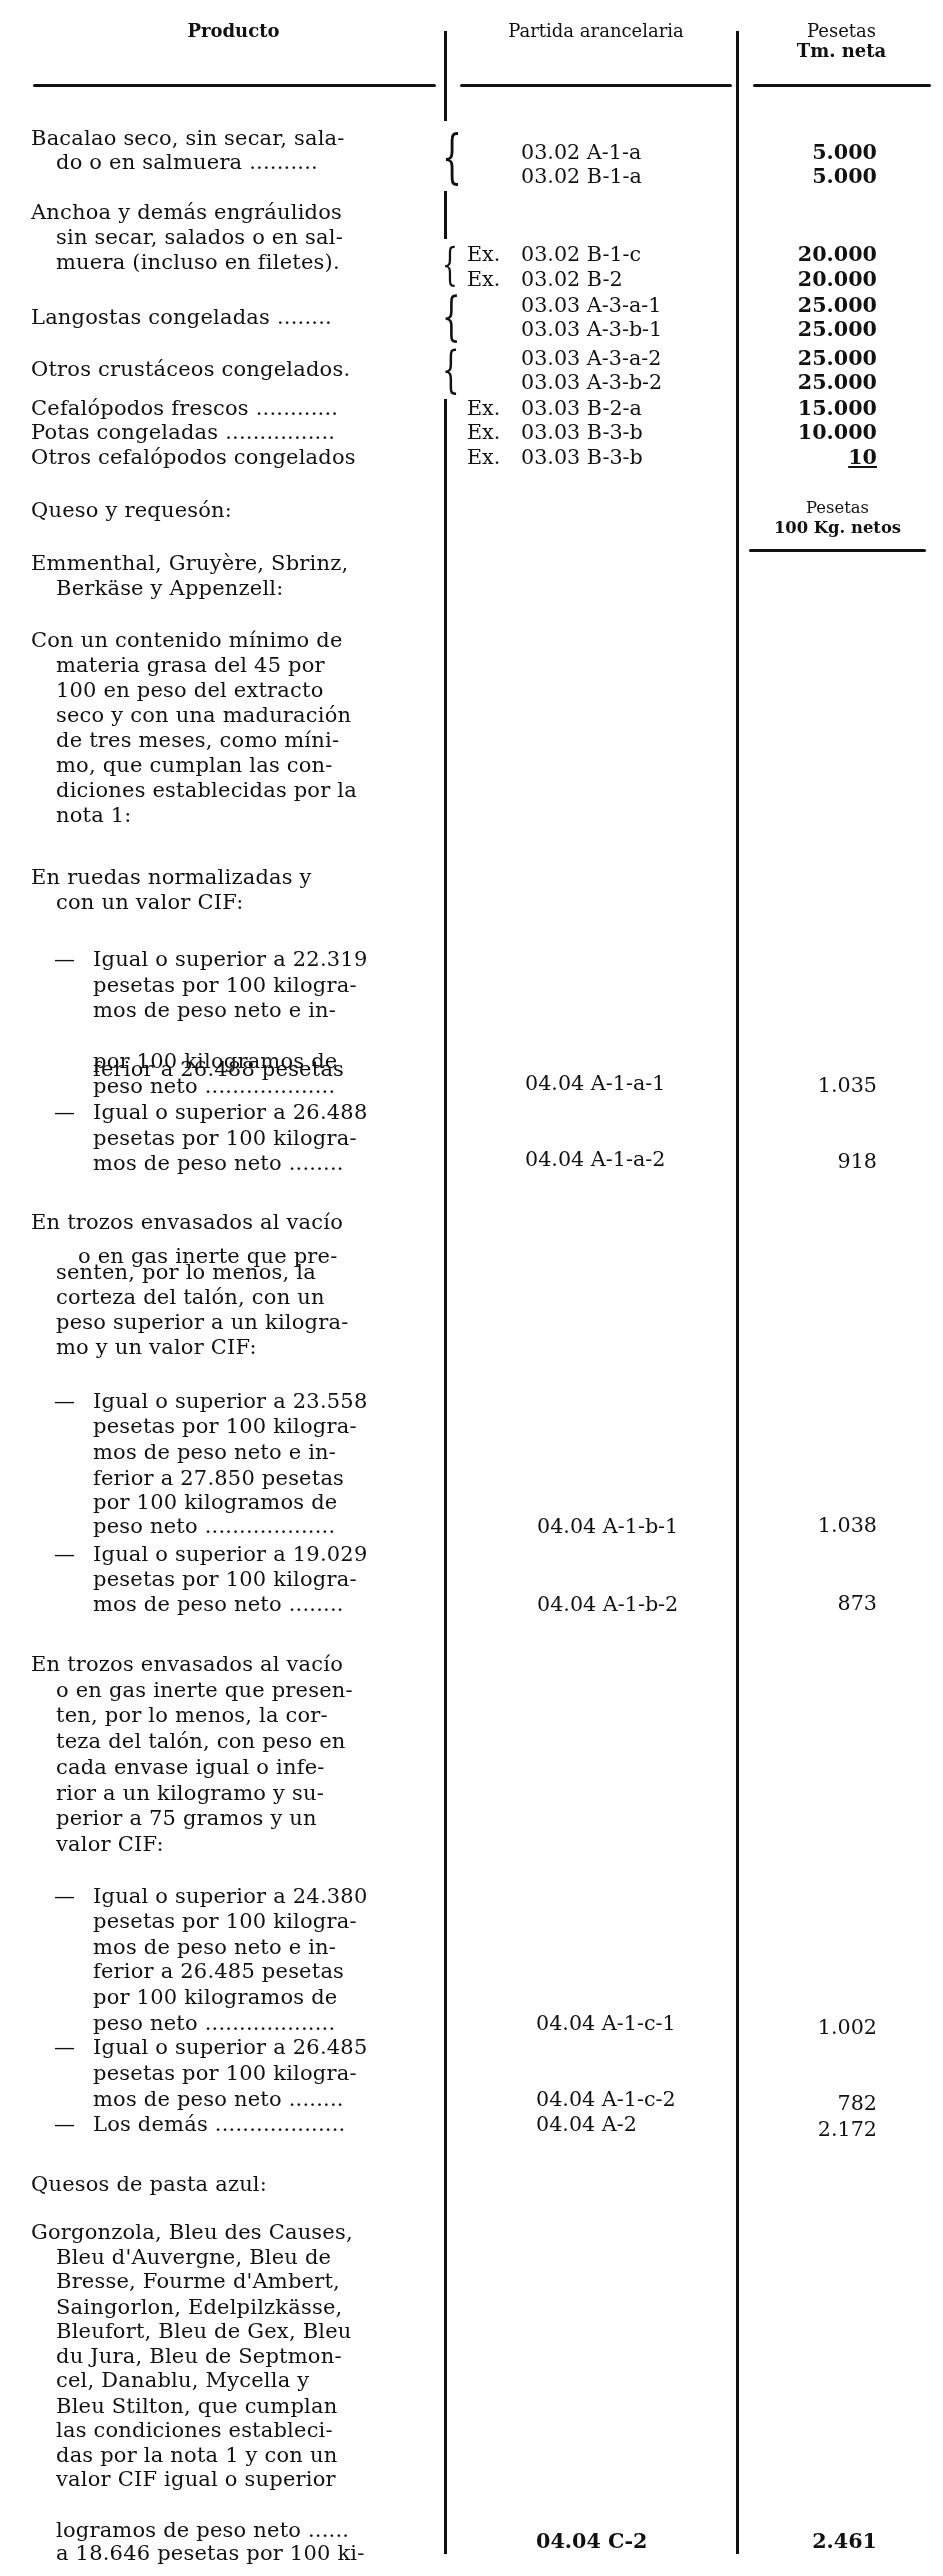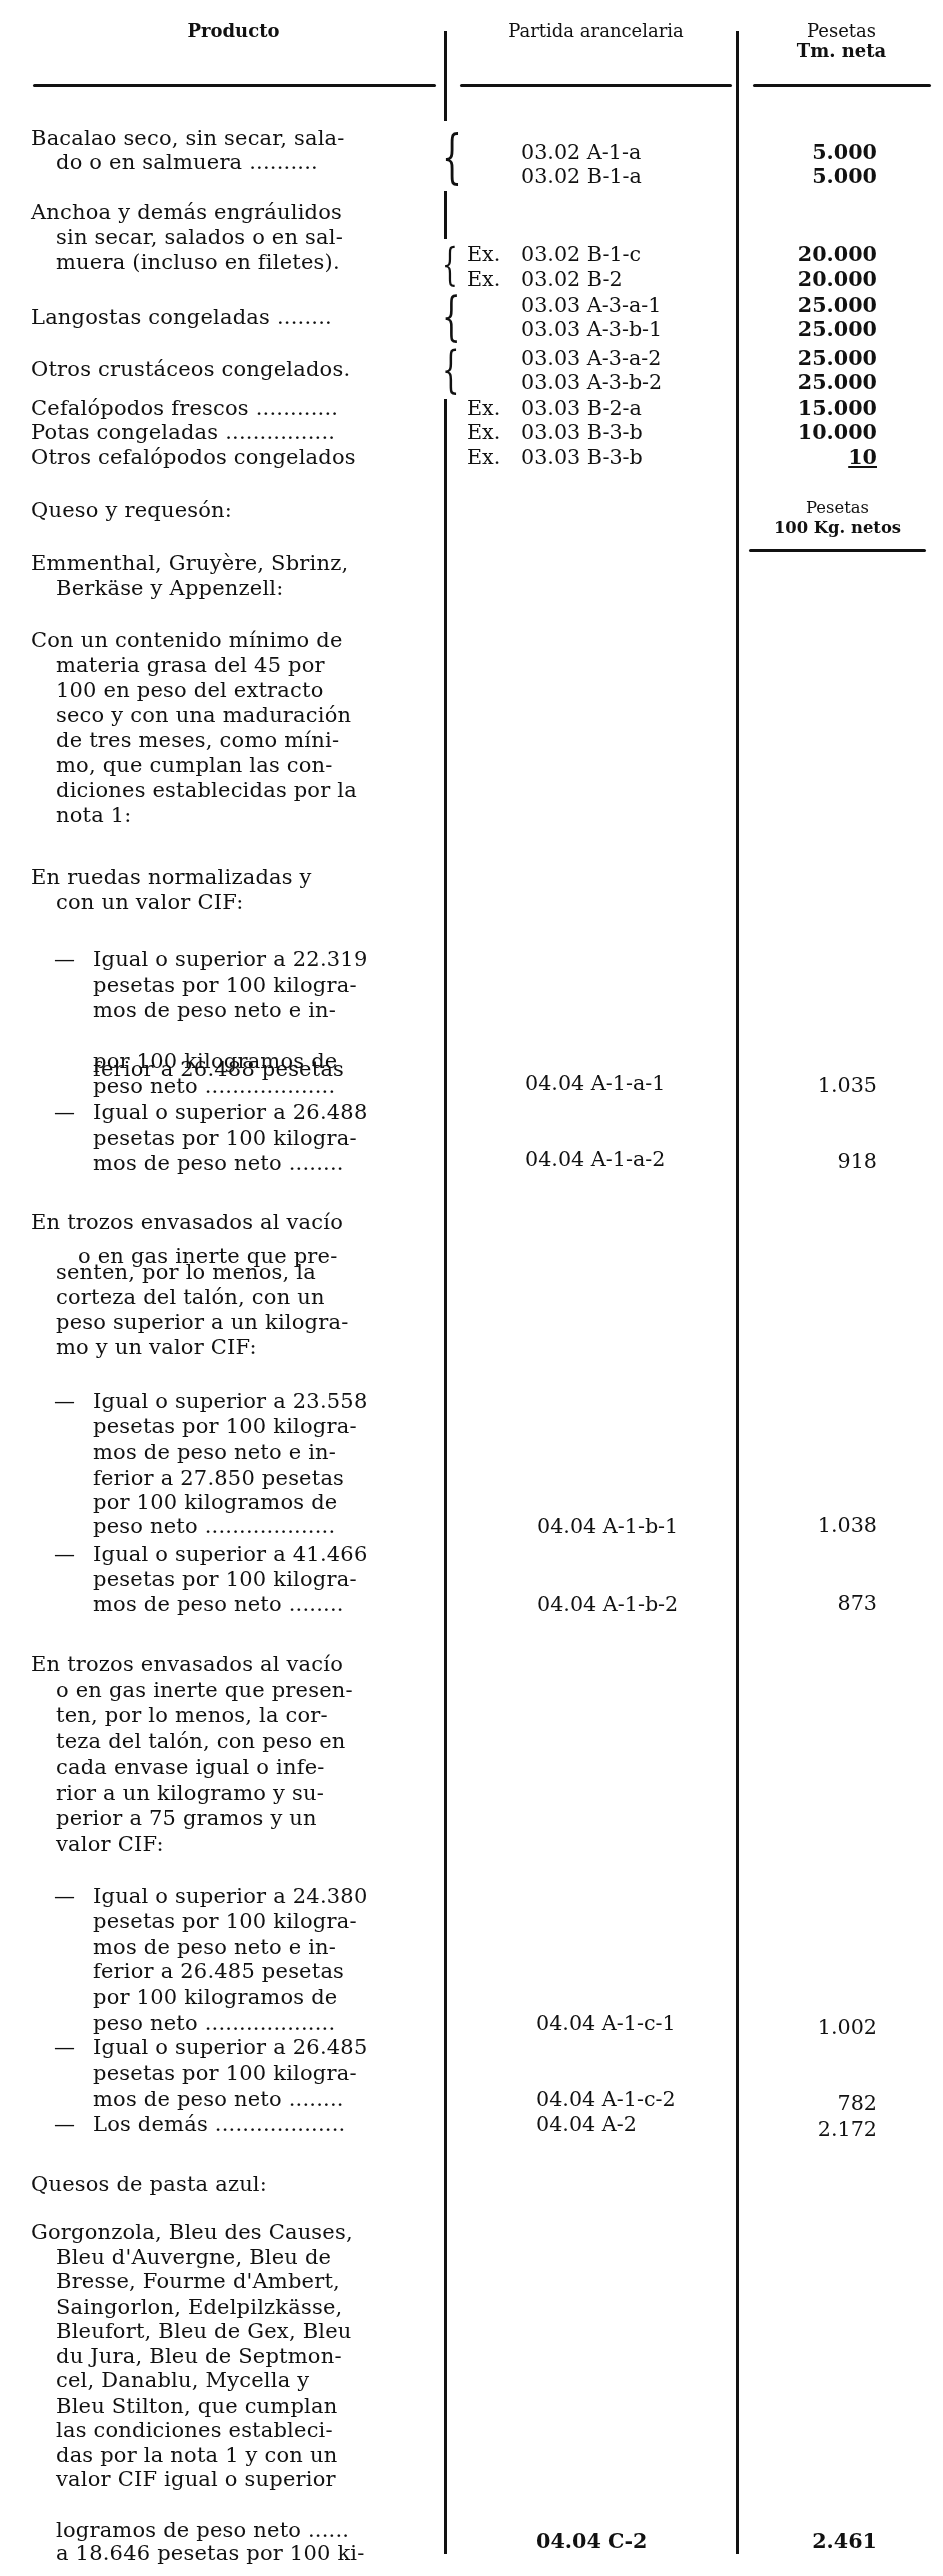--- a/index.html
+++ b/index.html
@@ -137,21 +137,21 @@
   <div class="t ind2" style="top:1389px;">Igual o superior a 23.558</div>
   <div class="t ind2" style="top:1414px;">pesetas por 100 kilogra-</div>
   <div class="t ind2" style="top:1440px;">mos de peso neto e in-</div>
   <div class="t ind2" style="top:1466px;">ferior a 27.850 pesetas</div>
   <div class="t ind2" style="top:1490px;">por 100 kilogramos de</div>
   <div class="t ind2" style="top:1514px;">peso neto ...................</div>
   <div class="code" style="left:537px; top:1514px;">04.04 A-1-b-1</div>
   <div class="val" style="top:1513px; font-weight:normal;">1.038</div>
 
   <div class="t dash" style="top:1542px;">—</div>
-  <div class="t ind2" style="top:1542px;">Igual o superior a 41.466</div>
+  <div class="t ind2" style="top:1542px;">Igual o superior a 19.029</div>
   <div class="t ind2" style="top:1567px;">pesetas por 100 kilogra-</div>
   <div class="t ind2" style="top:1592px;">mos de peso neto ........</div>
   <div class="code" style="left:537px; top:1592px;">04.04 A-1-b-2</div>
   <div class="val" style="top:1591px; font-weight:normal;">873</div>
 
   <div class="t left" style="top:1652px;">En trozos envasados al vacío</div>
   <div class="t ind" style="top:1678px;">o en gas inerte que presen-</div>
   <div class="t ind" style="top:1703px;">ten, por lo menos, la cor-</div>
   <div class="t ind" style="top:1729px;">teza del talón, con peso en</div>
   <div class="t ind" style="top:1755px;">cada envase igual o infe-</div>

